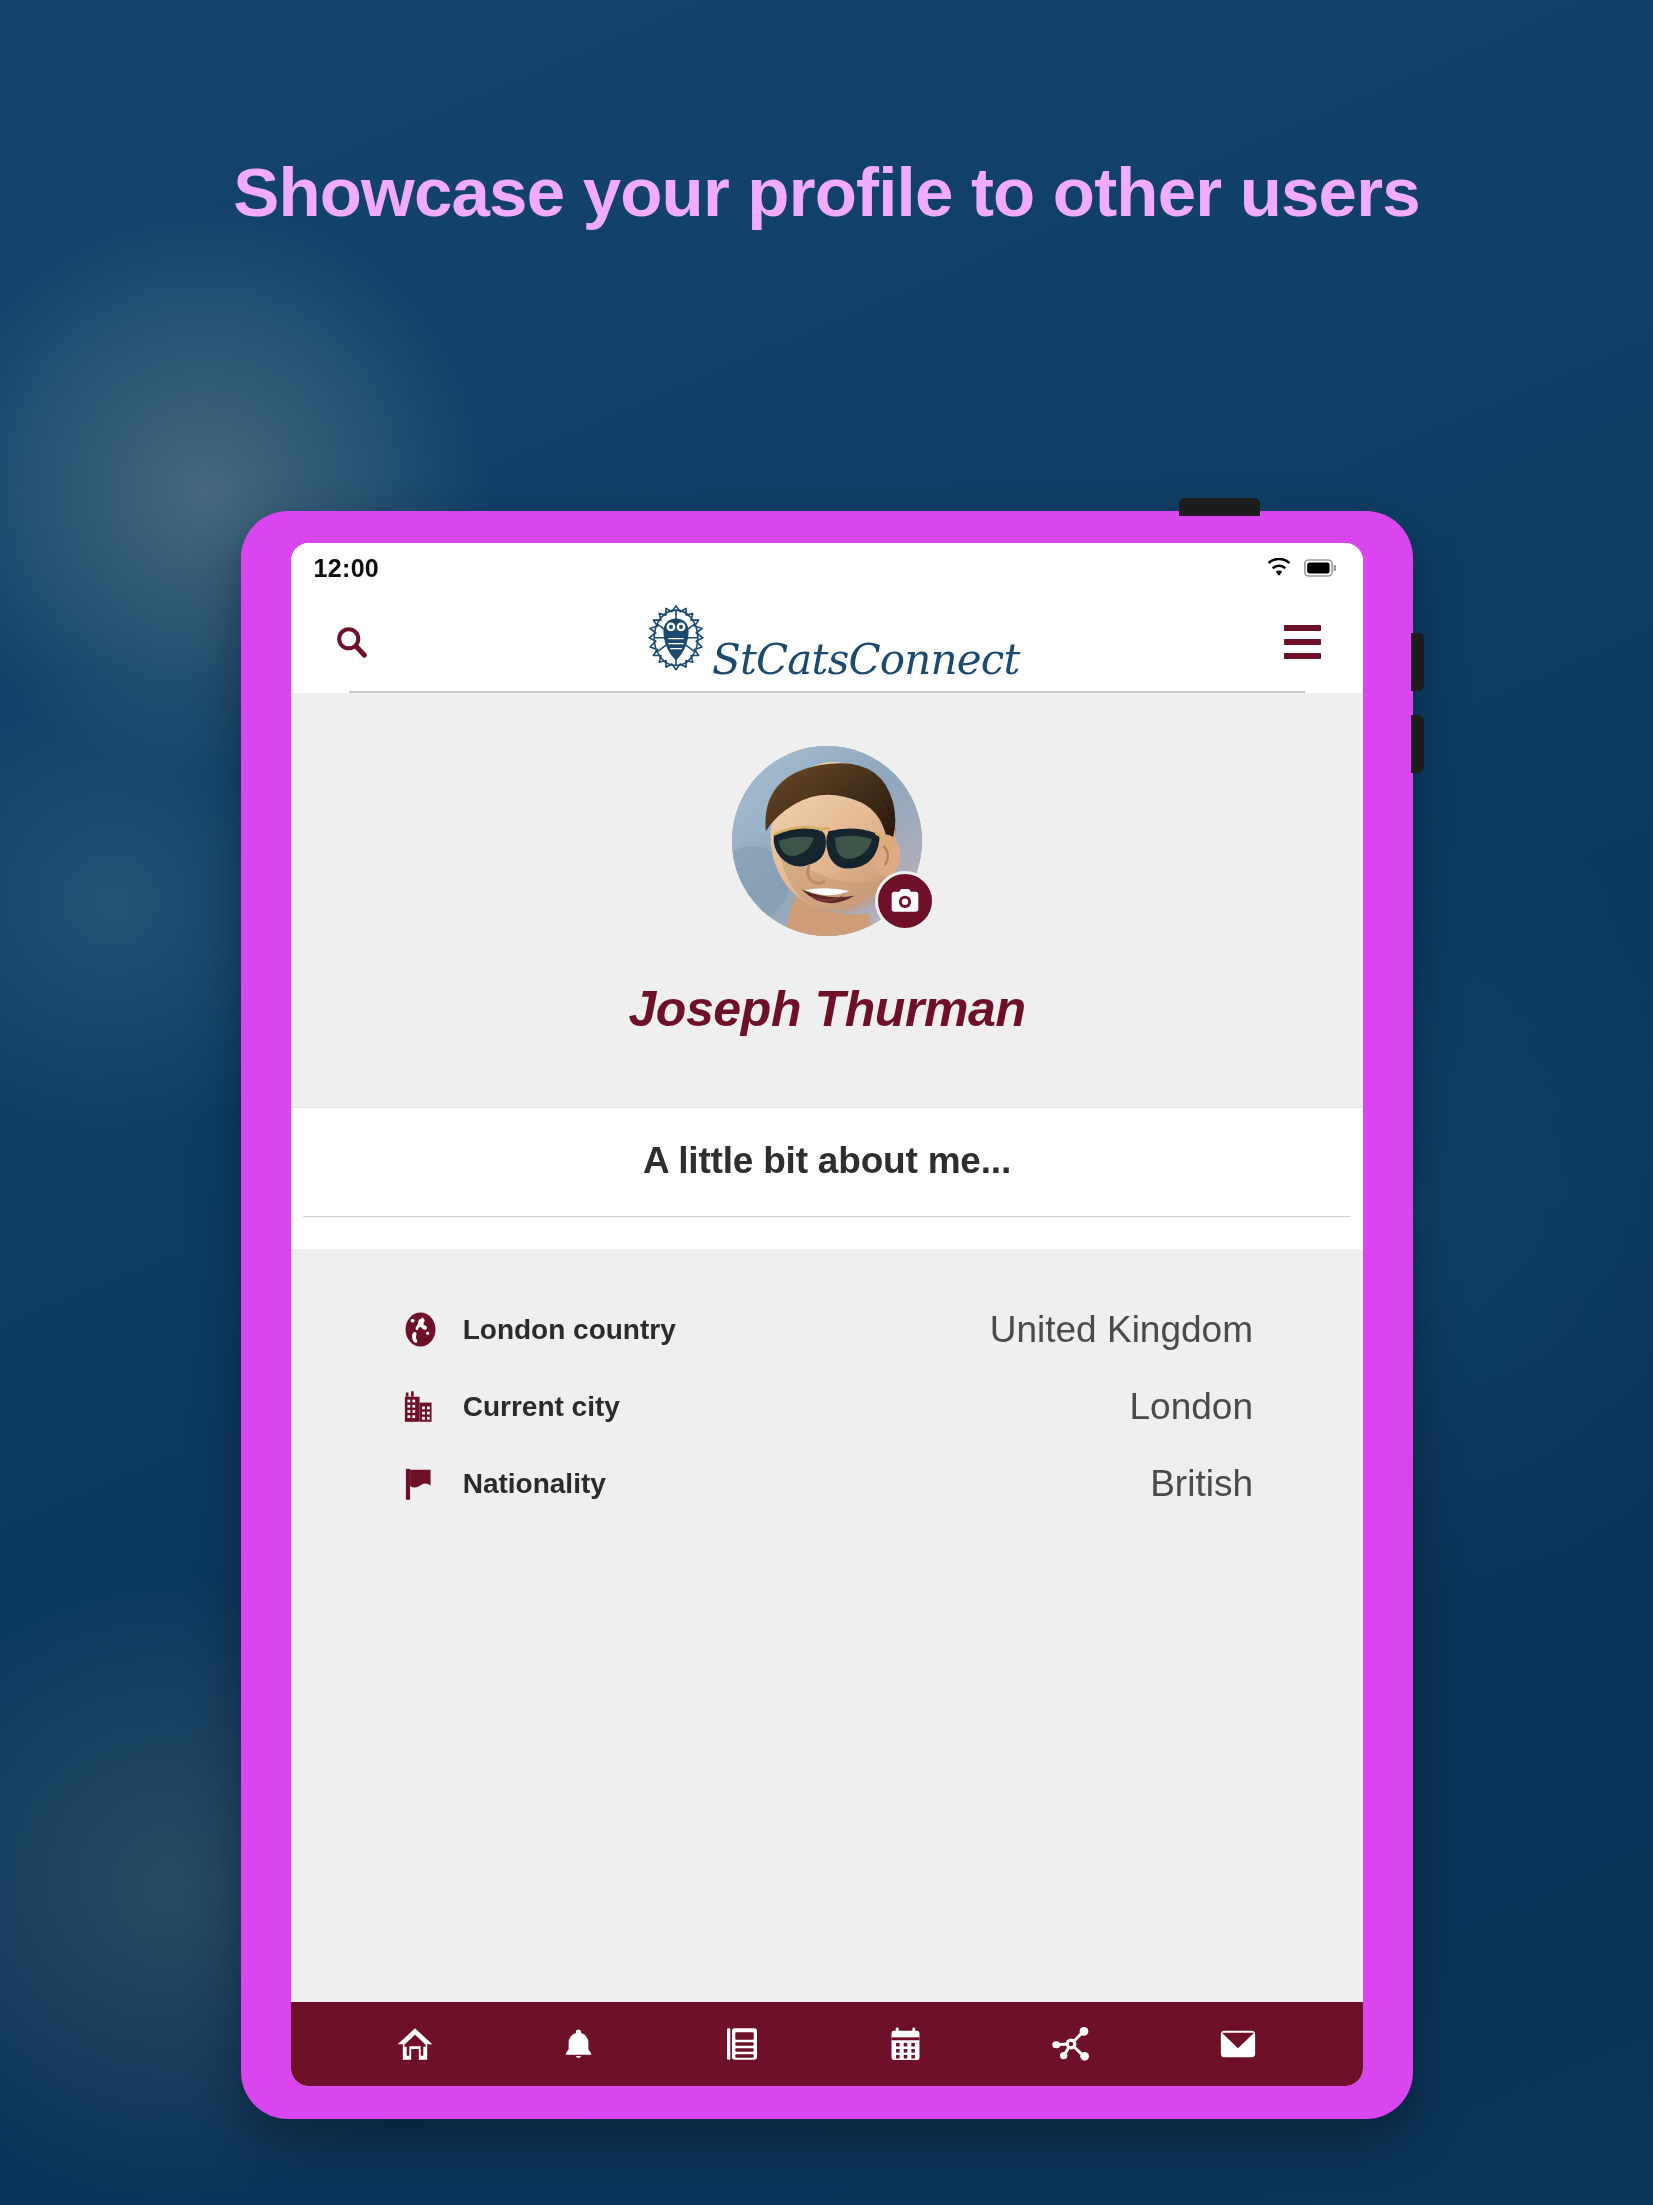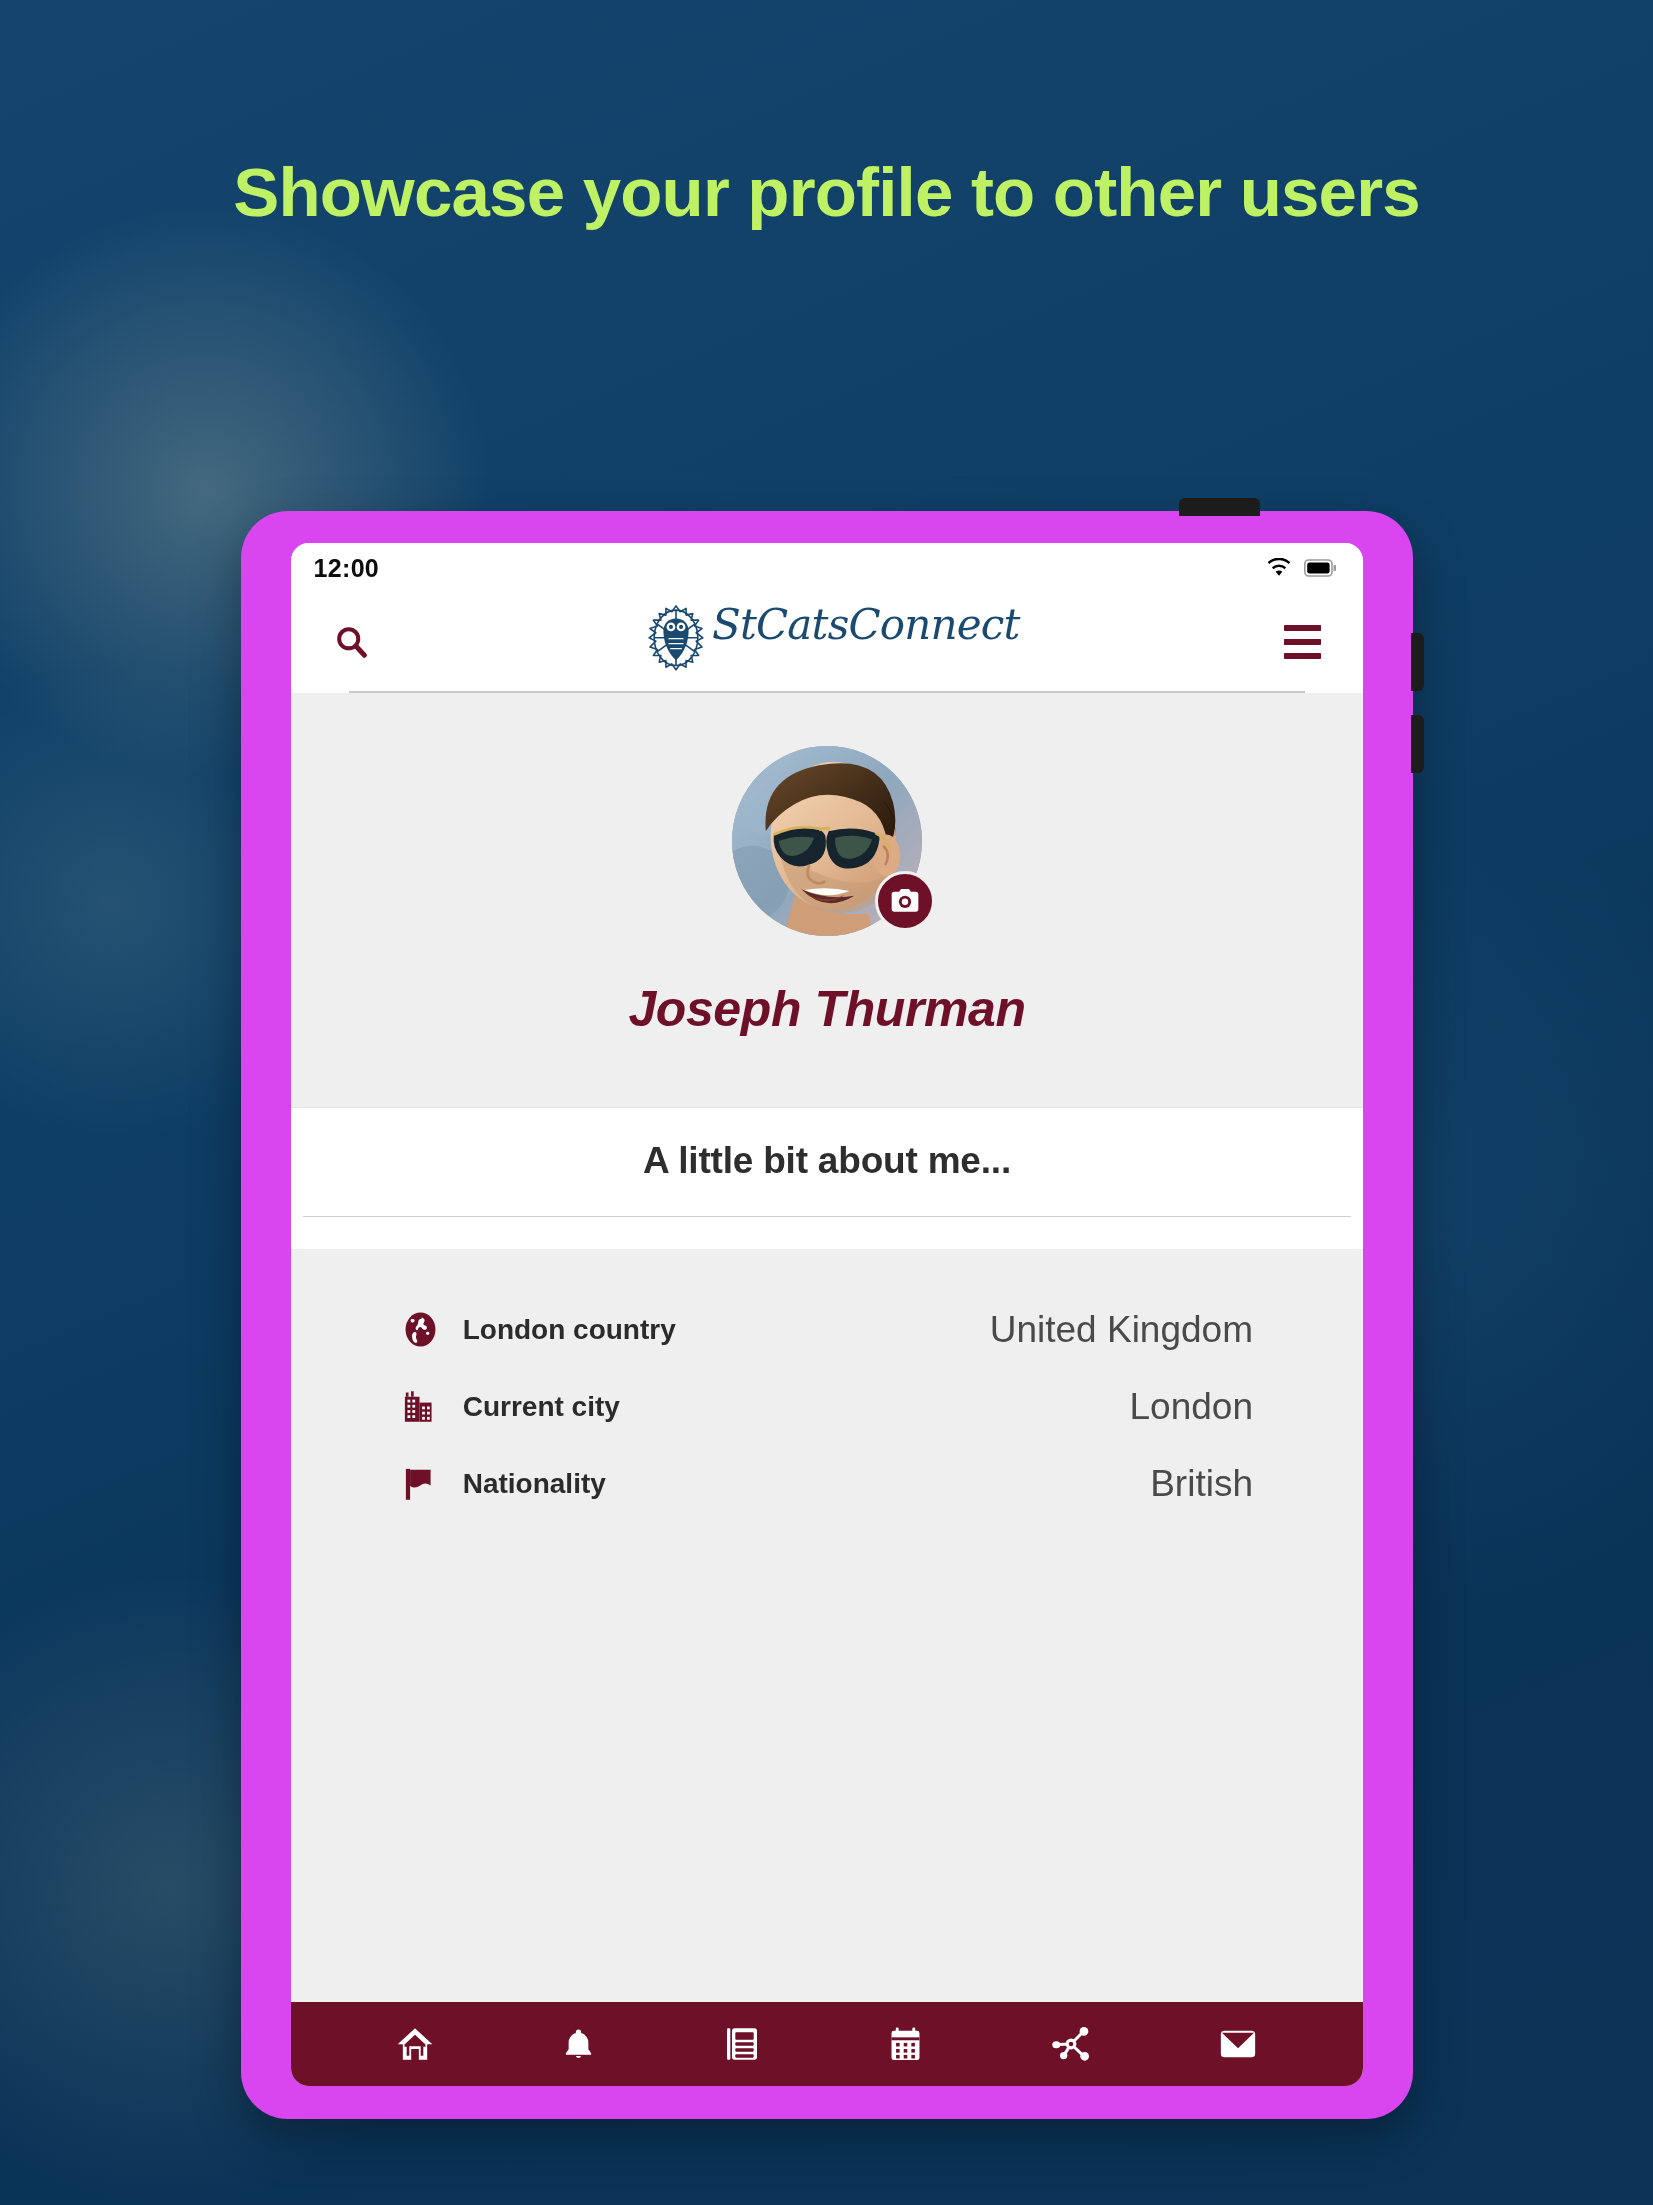--- a/index.html
+++ b/index.html
@@ -19,21 +19,21 @@
       radial-gradient(circle 339px at 113px 904px, rgba(150,180,180,0.16), rgba(150,180,180,0) 70%),
       radial-gradient(circle 452px at 170px 1889px, rgba(193,200,165,0.16), rgba(193,200,165,0) 70%),
       radial-gradient(circle 565px at 1413px 1211px, rgba(30,80,120,0.35), rgba(30,80,120,0) 70%),
       linear-gradient(157deg, #15456e 0%, #0f3f66 35%, #0a3358 72%, #0b3457 100%);
   }
 
   
   #headline {
     position:absolute; top:153px; left:0; right:0;
     text-align:center;
-    color:#bef264;
+    color:#f0abfc;
     font-size:69px;
     font-weight:bold;
     line-height:1.17;
     letter-spacing:-0.8px;
   }
 
   
   #tablet {
     position:absolute;
     left:241px; top:511px;
@@ -84,21 +84,21 @@
     display:flex; align-items:center;
     padding:0 42px;
     position:relative;
   }
   #search-btn { display:flex; align-items:center; justify-content:center; cursor:pointer; }
   #brand {
     position:absolute; left:0; right:0;
     display:flex; align-items:center; justify-content:center;
     gap:0px; pointer-events:none;
   }
-  #brand-inner { display:flex; align-items:flex-start; pointer-events:auto; cursor:pointer; }
+  #brand-inner { display:flex; align-items:flex-end; pointer-events:auto; cursor:pointer; }
   #wordmark {
     font-family:"DejaVu Serif", serif;
     font-style:italic;
     font-size:42px;
     color:#1b4a71;
     letter-spacing:-0.8px;
     margin-left:-6.5px;
   }
   #hamburger {
     margin-left:auto;

